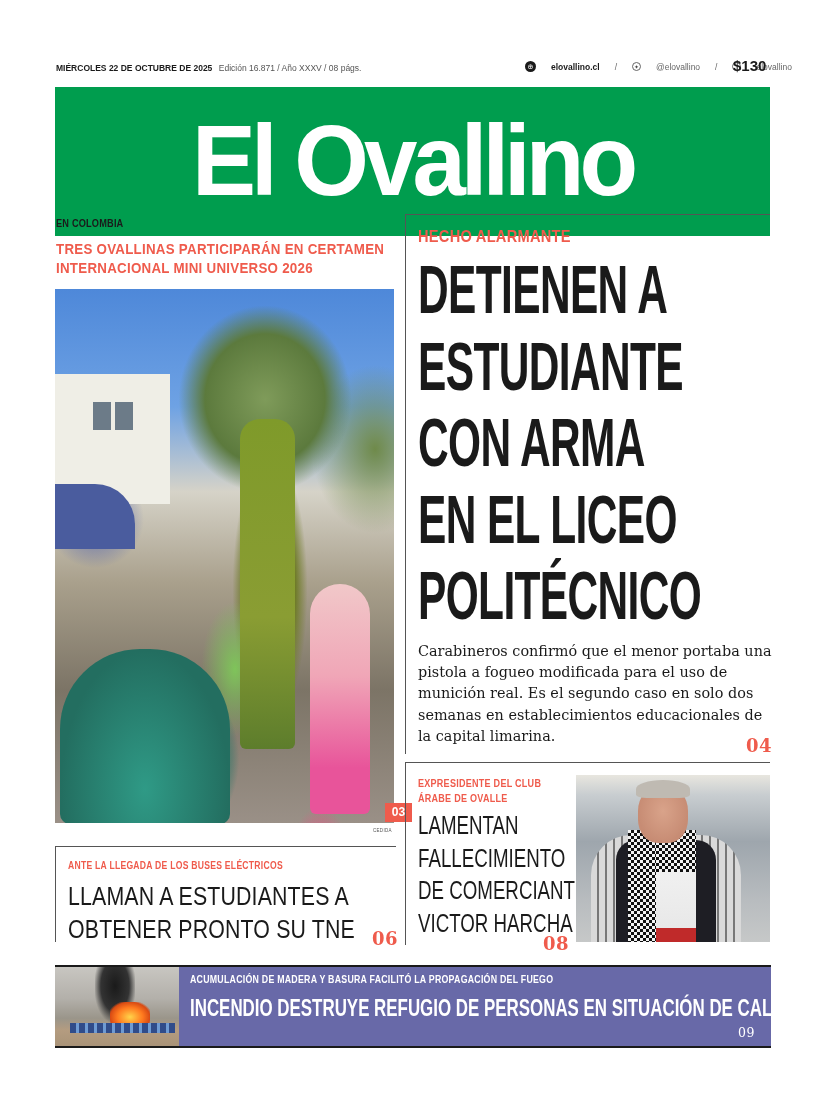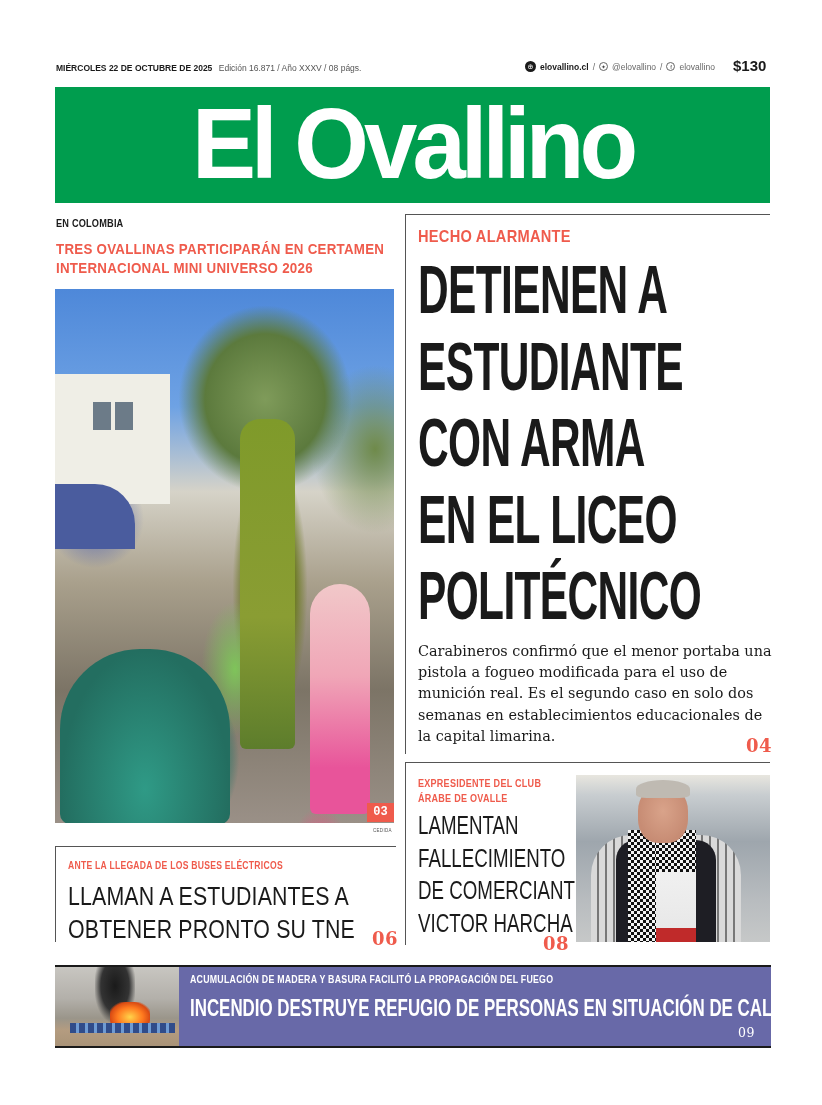--- a/index.html
+++ b/index.html
@@ -4,29 +4,29 @@
 <style>
   * { box-sizing: border-box; margin: 0; padding: 0; }
   html, body { width: 822px; height: 1105px; background: #ffffff; overflow: hidden; }
   body { position: relative; font-family: "Liberation Sans", sans-serif; color: #1a1a1a; }
 
   .abs { position: absolute; }
 
   
   .topbar-left { left: 56px; top: 63px; font-size: 8.5px; color: #555; white-space: nowrap; }
   .topbar-left .date { font-weight: bold; color: #1a1a1a; margin-right: 4px; }
-  .topbar-right { left: 525px; top: 61px; font-size: 8.5px; color: #666; white-space: nowrap; display: flex; align-items: center; gap: 4px; }
+  .topbar-right { left: 525px; top: 61px; font-size: 8.5px; color: #666; white-space: nowrap; display: flex; align-items: center; gap: 15px; }
   .topbar-right .site { font-weight: bold; color: #1a1a1a; }
   .ico { display: inline-flex; align-items: center; justify-content: center; width: 11px; height: 11px; border-radius: 50%; font-size: 7px; }
   .ico.globe { background: #1a1a1a; color: #fff; }
   .ico.tw, .ico.fb { border: 1px solid #666; color: #444; width: 9px; height: 9px; font-size: 6px; }
   .price { left: 733px; top: 57px; font-size: 15px; font-weight: bold; color: #1a1a1a; }
 
   
-  .masthead { left: 55px; top: 87px; width: 715px; height: 116px; background: #009d4e; display: flex; align-items: center; justify-content: center; }
+  .masthead { left: 55px; top: 87px; width: 715px; height: 149px; background: #009d4e; display: flex; align-items: center; justify-content: center; }
   .masthead-title { color: #fff; font-family: "Liberation Sans", sans-serif; font-weight: bold; font-size: 96px; letter-spacing: -5px; transform: scaleY(1.05); line-height: 1; margin-top: -4px; }
 
   
   .kicker-dark { left: 56px; top: 218px; font-size: 10px; font-weight: bold; color: #1a1a1a; transform: scaleX(0.92); transform-origin: left; letter-spacing: 0.2px; }
   .left-head { left: 56px; top: 239px; width: 345px; font-size: 15.5px; line-height: 19px; font-weight: bold; color: #ef5b4c; transform: scaleX(0.86); transform-origin: left; width: 400px; letter-spacing: 0.3px; }
 
   .photo1 { left: 55px; top: 289px; width: 339px; height: 534px; overflow: hidden;
     background:
       radial-gradient(ellipse 40px 60px at 265px 560px, #e94f83 0%, transparent 70%),
       radial-gradient(ellipse 110px 130px at 105px 470px, #2f8e7a 0%, #2a7566 55%, transparent 72%),
@@ -37,21 +37,21 @@
       radial-gradient(ellipse 70px 70px at 40px 230px, #4b5ca8 0%, transparent 70%),
       linear-gradient(180deg, #4e88d9 0%, #6ea2e4 22%, #d6d3c8 38%, #a9a08c 55%, #7c7466 75%, #9a9087 100%);
   }
   .photo1 .building { position: absolute; left: 0; top: 85px; width: 115px; height: 130px; background: #efeee6; }
   .photo1 .building::after { content: ""; position: absolute; left: 38px; top: 28px; width: 40px; height: 28px; background: linear-gradient(90deg, #6c7b88 45%, #efeee6 45%, #efeee6 55%, #6c7b88 55%); }
   .photo1 .tent { position: absolute; left: 0; top: 195px; width: 80px; height: 65px; background: #4a5c9e; border-radius: 0 40px 0 0; }
   .photo1 .dress { position: absolute; left: 5px; top: 360px; width: 170px; height: 175px; background: radial-gradient(ellipse at 50% 80%, #2f9a86 0%, #236e60 70%); border-radius: 80px 80px 10px 10px; }
   .photo1 .stilt { position: absolute; left: 185px; top: 130px; width: 55px; height: 330px; background: linear-gradient(180deg, #7f9a2a, #8a9d33 60%, #5d7d2c); border-radius: 20px 20px 6px 6px; }
   .photo1 .girl2 { position: absolute; left: 255px; top: 295px; width: 60px; height: 230px; background: linear-gradient(180deg, #f1c8c9, #f0a6b7 40%, #e8549a 80%); border-radius: 30px 30px 6px 6px; }
 
-  .pagenum-box { left: 367px; top: 803px; width: 27px; height: 19px; background: #ef5b4c; color: #fff; font-family: Liberation Mono, monospace; font-size: 12px; font-weight: bold; text-align: center; line-height: 19px; }
+  .pagenum-box { left: 385px; top: 803px; width: 27px; height: 19px; background: #ef5b4c; color: #fff; font-family: Liberation Sans, sans-serif; font-size: 12px; font-weight: bold; text-align: center; line-height: 19px; }
   .credit { left: 373px; top: 828px; font-size: 4.5px; color: #555; letter-spacing: 0.3px; }
 
   
   .story-box-bl { left: 55px; top: 846px; width: 341px; height: 96px; border-left: 1.5px solid #555; border-top: 1.5px solid #555; }
   .bl-kicker { left: 68px; top: 860px; font-size: 10px; font-weight: bold; color: #ef5b4c; transform: scaleX(0.86); transform-origin: left; white-space: nowrap; letter-spacing: 0.3px; }
   .bl-head { left: 68px; top: 880px; font-size: 26px; line-height: 33px; color: #1a1a1a; transform: scaleX(0.82); transform-origin: left; white-space: nowrap; letter-spacing: 0.2px; }
   .pg-red { font-family: "DejaVu Serif", serif; font-size: 18px; font-weight: bold; color: #ef5b4c; letter-spacing: 0.5px; }
 
   
   .main-box { left: 405px; top: 214px; width: 365px; height: 540px; border-left: 1.5px solid #555; border-top: 1.5px solid #555; }

